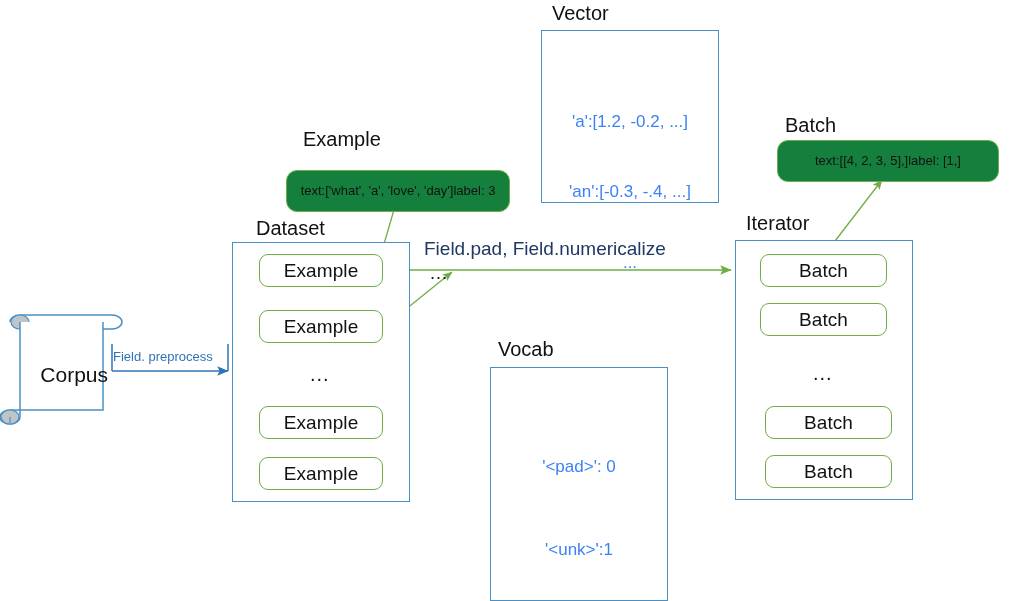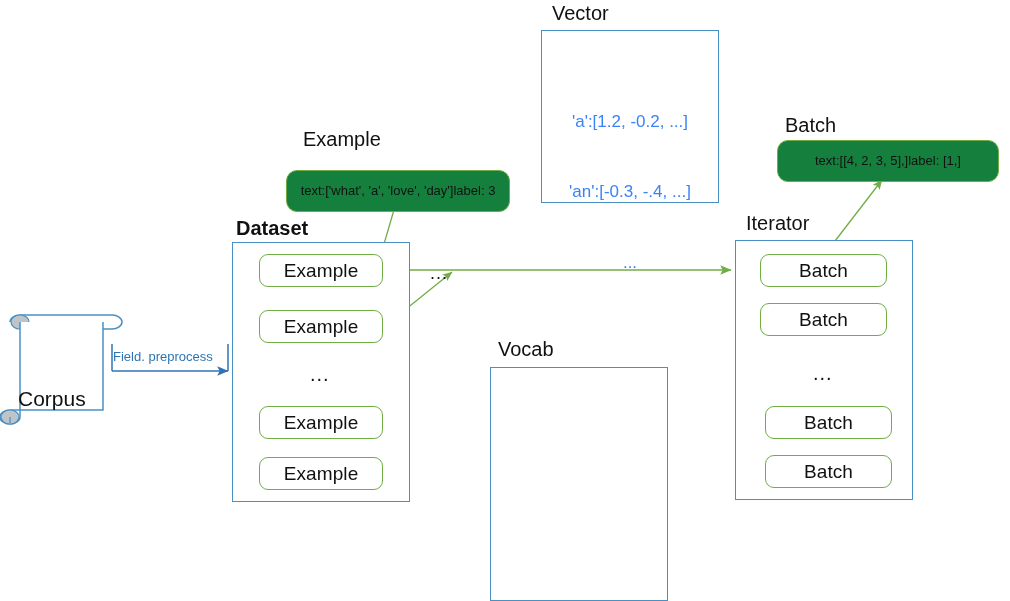--- a/index.html
+++ b/index.html
@@ -145,25 +145,25 @@
 
   <div class="abs" style="left:0px; top:305px; width:135px; height:130px;">
     <svg width="135" height="132" viewBox="0 0 135 132" xmlns="http://www.w3.org/2000/svg">
       <path d="M10,17 a10,7 0 0 1 10,-7 L112,10 a10,7 0 0 1 10,7 a10,7 0 0 1 -10,7 L20,24" fill="#ffffff" stroke="#4A90C4" stroke-width="1.5"></path>
       <ellipse cx="20" cy="17" rx="9" ry="7" fill="#BFC4C8" stroke="#4A90C4" stroke-width="1.2"></ellipse>
       <path d="M20,17 L20,112 a10,7 0 0 1 -10,7 a10,7 0 0 1 -10,-7 a10,7 0 0 1 10,-7 L103,105 L103,17" fill="#ffffff" stroke="#4A90C4" stroke-width="1.5"></path>
       <ellipse cx="10" cy="112" rx="9" ry="7" fill="#BFC4C8" stroke="#4A90C4" stroke-width="1.2"></ellipse>
       <path d="M10,112 L10,118" stroke="#4A90C4" stroke-width="1.2"></path>
     </svg>
   </div>
-  <div class="abs" style="left:18px; top:363px; width:90px; text-align:left; font-size:21px; color:#111;margin-top:24px;">Corpus</div>
+  <div class="abs" style="left:18px; top:363px; width:90px; text-align:right; font-size:21px; color:#111;">Corpus</div>
 
   <div class="label-blue" style="left:113px; top:349px;">Field. preprocess</div>
 
-  <div class="caption" style="left:236px; top:217px;font-weight:bold;">Dataset</div>
+  <div class="caption" style="left:256px; top:217px;">Dataset</div>
   <div class="blue-box" style="left:232px; top:242px; width:178px; height:260px;"></div>
 
   <div class="green-chip" style="left:259px; top:254px; width:124px; height:33px;">Example</div>
   <div class="green-chip" style="left:259px; top:310px; width:124px; height:33px;">Example</div>
   <div class="ellipsis" style="left:310px; top:363px;">...</div>
   <div class="green-chip" style="left:259px; top:406px; width:124px; height:33px;">Example</div>
   <div class="green-chip" style="left:259px; top:457px; width:124px; height:33px;">Example</div>
 
   <div class="caption" style="left:303px; top:128px;">Example</div>
   <div class="green-detail" style="left:286px; top:154px; width:224px; height:42px;margin-top:16px;">
@@ -172,25 +172,28 @@
   </div>
 
   <div class="caption" style="left:552px; top:2px;">Vector</div>
   <div class="blue-box" style="left:541px; top:30px; width:178px; height:173px;"></div>
   <div class="textblock" style="left:541px; top:63px; width:178px;">
     <span class="row">'a':[1.2, -0.2, ...]</span>
     <span class="row">'an':[-0.3, -.4, ...]</span>
     <span class="row">...</span>
   </div>
 
+  <div class="label-navy" style="left:424px; top:238px;">Field.pad, Field.numericalize</div>
   <div class="ellipsis" style="left:430px; top:263px; font-size:18px;">...</div>
 
   <div class="caption" style="left:498px; top:338px;">Vocab</div>
   <div class="blue-box" style="left:490px; top:367px; width:178px; height:234px;"></div>
   <div class="textblock" style="left:490px; top:398px; width:178px; font-size:17px; line-height:1.62;">
+    <span class="row">'&lt;pad&gt;': 0</span>
+    <span class="row">'&lt;unk&gt;':1</span>
     
     
     
     
     
   </div>
 
   <div class="caption" style="left:746px; top:212px;">Iterator</div>
   <div class="blue-box" style="left:735px; top:240px; width:178px; height:260px;"></div>
 

